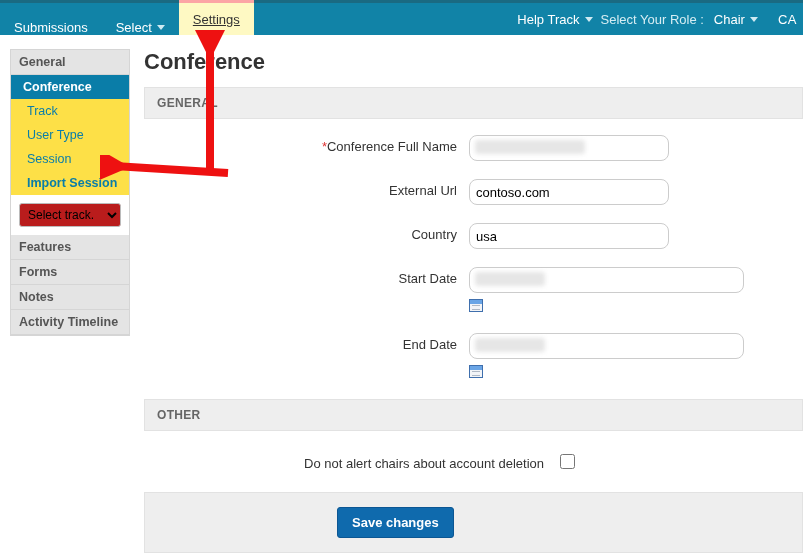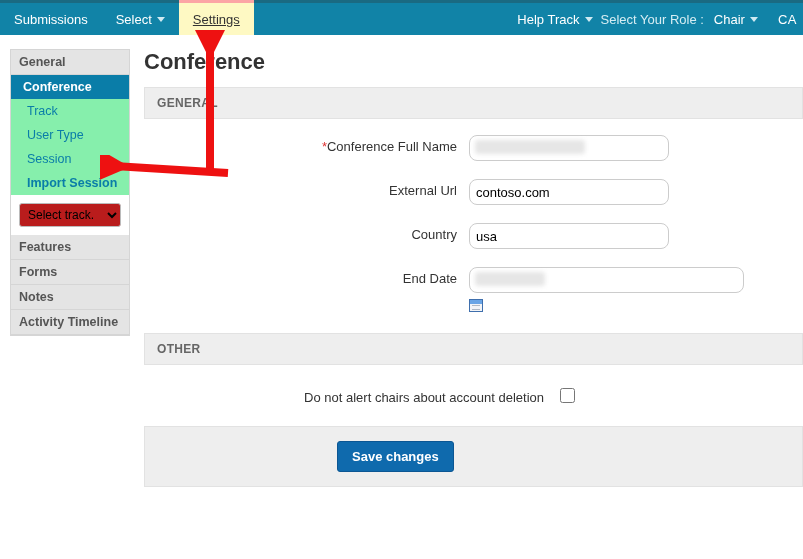--- a/index.html
+++ b/index.html
@@ -1,33 +1,33 @@
 <!DOCTYPE html>
 <html><head>
 <meta charset="utf-8">
 <style>
   * { box-sizing: border-box; }
   html, body { margin:0; padding:0; font-family: Arial, Helvetica, sans-serif; font-size:13px; color:#333; background:#fff; }
   body { width:803px; height:559px; overflow:hidden; position:relative; }
 
   .topbar-border { height:3px; background:#1a6a82; }
   .topbar { background:#1183a7; height:32px; display:flex; align-items:stretch; color:#fff; }
-  .topbar .nav-left { display:flex; }
+  .topbar .nav-left { display:flex;align-items:flex-end; }
   .topbar .nav-right { margin-left:auto; display:flex; align-items:center; padding-right:6px; }
   .top-item { padding:0 14px; display:flex; align-items:center; color:#fff; cursor:pointer; font-size:13px; }
   .top-item.active { background:#fef9c3; color:#333; border-top:3px solid #fca5a5; margin-top:-3px; height:35px;text-decoration:underline; }
   .caret { display:inline-block; margin-left:5px; width:0;height:0; border-left:4px solid transparent;border-right:4px solid transparent;border-top:5px solid #cfeaf2; }
   .role-label { color:#d6edf3; margin-right:10px; font-size:13px; }
   .role-val { color:#fff; margin-right:8px; display:flex; align-items:center; }
   .ca { font-weight:normal; margin-left:12px; letter-spacing:0.5px; }
 
   .page { display:flex; padding:14px 0 0 10px; }
   .sidebar { width:120px; flex:0 0 120px; border:1px solid #d5d5d5; align-self:flex-start; }
   .side-group-title { background:#e4e4e4; color:#555; font-weight:bold; padding:5px 8px; border-bottom:1px solid #d5d5d5; font-size:12.5px; }
-  .side-link { display:block; padding:5px 8px 5px 16px; color:#0a7da8; cursor:pointer; font-size:12.5px; background:#86efac; }
+  .side-link { display:block; padding:5px 8px 5px 16px; color:#0a7da8; cursor:pointer; font-size:12.5px; background:#fde047; }
   .side-link.bold { font-weight:bold; }
   .side-link.active { background:#0a7da8; color:#fff; font-weight:bold; padding-left:12px; }
   .side-select-wrap { padding:8px; background:#fff; }
   .side-select { width:100%; border:1px solid #bbb; border-radius:3px; padding:3px 4px; font-size:12px; background:#b91c1c; }
 
   .main { flex:1; padding:0 0 0 14px; min-width:0; }
   h2.page-title { margin:0 0 12px 0; font-size:22px; font-weight:bold; }
   .section-head { background:#eeeeee; border:1px solid #e2e2e2; padding:8px 12px; color:#666; font-size:12px; font-weight:bold; letter-spacing:0.3px; margin-bottom:16px; }
 
   .form-row { display:flex; align-items:flex-start; margin-bottom:18px; }
@@ -129,20 +129,30 @@
     </div>
 
 
     <div class="form-row">
       <div class="form-label">Country</div>
       <div class="form-ctrl">
         <input class="tx w200" value="usa" style="">
       </div>
     </div>
 
+    <div class="form-row">
+      <div class="form-label">Start Date</div>
+      <div class="form-ctrl">
+        <div class="ctrl-wrap">
+          <input class="tx w275" value="" style="">
+          <div class="blur-overlay" style="width:70px;"></div>
+        </div>
+        <div><span class="cal-icon"></span></div>
+      </div>
+    </div>
 
     <div class="form-row">
       <div class="form-label">End Date</div>
       <div class="form-ctrl">
         <div class="ctrl-wrap">
           <input class="tx w275" value="" style="">
           <div class="blur-overlay" style="width:70px;"></div>
         </div>
         <div><span class="cal-icon"></span></div>
       </div>

